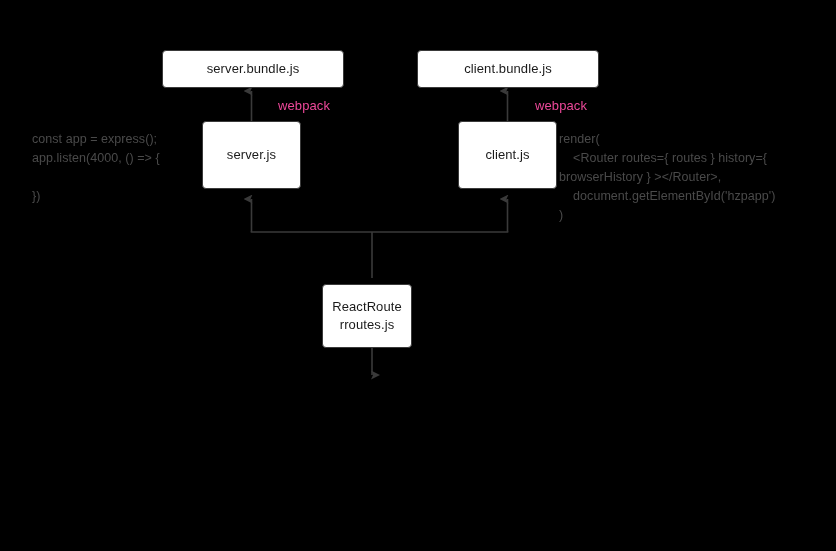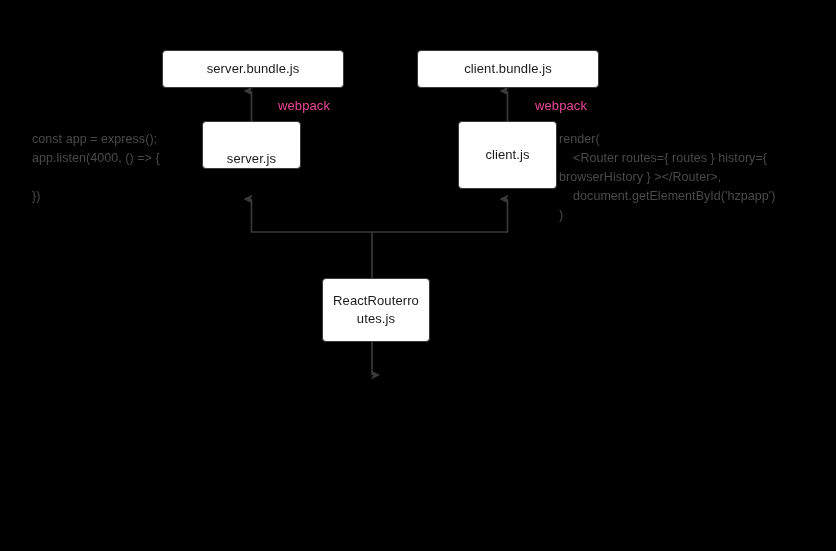--- a/index.html
+++ b/index.html
@@ -31,23 +31,23 @@
     font-size: 13px;
     line-height: 1.35;
     letter-spacing: 0.1px;
     padding: 0 8px;
     white-space: pre-wrap;
     word-break: break-all;
   }
 
   #node-server-bundle { left: 162px; top: 50px;  width: 182px; height: 38px; }
   #node-client-bundle { left: 417px; top: 50px;  width: 182px; height: 38px; align-items: center; }
-  #node-server-js     { left: 202px; top: 121px; width: 99px;  height: 48px; align-items: flex-end; }
+  #node-server-js     { left: 202px; top: 121px; width: 99px;  height: 68px; }
   #node-client-js     { left: 458px; top: 121px; width: 99px;  height: 68px; text-align: right; }
-  #node-router        { left: 322px; top: 278px; width: 108px; height: 64px;
+  #node-router        { left: 322px; top: 284px; width: 90px; height: 64px;
                         word-break: break-all; }
   #node-shared        { left: 318px; top: 379px; width: 108px; height: 140px; }
   #node-shared .node-label { font-size: 13.5px; }
 
   
   .code {
     position: absolute;
     color: #4a4a4a;
     font-size: 12.5px;
     line-height: 19px;

